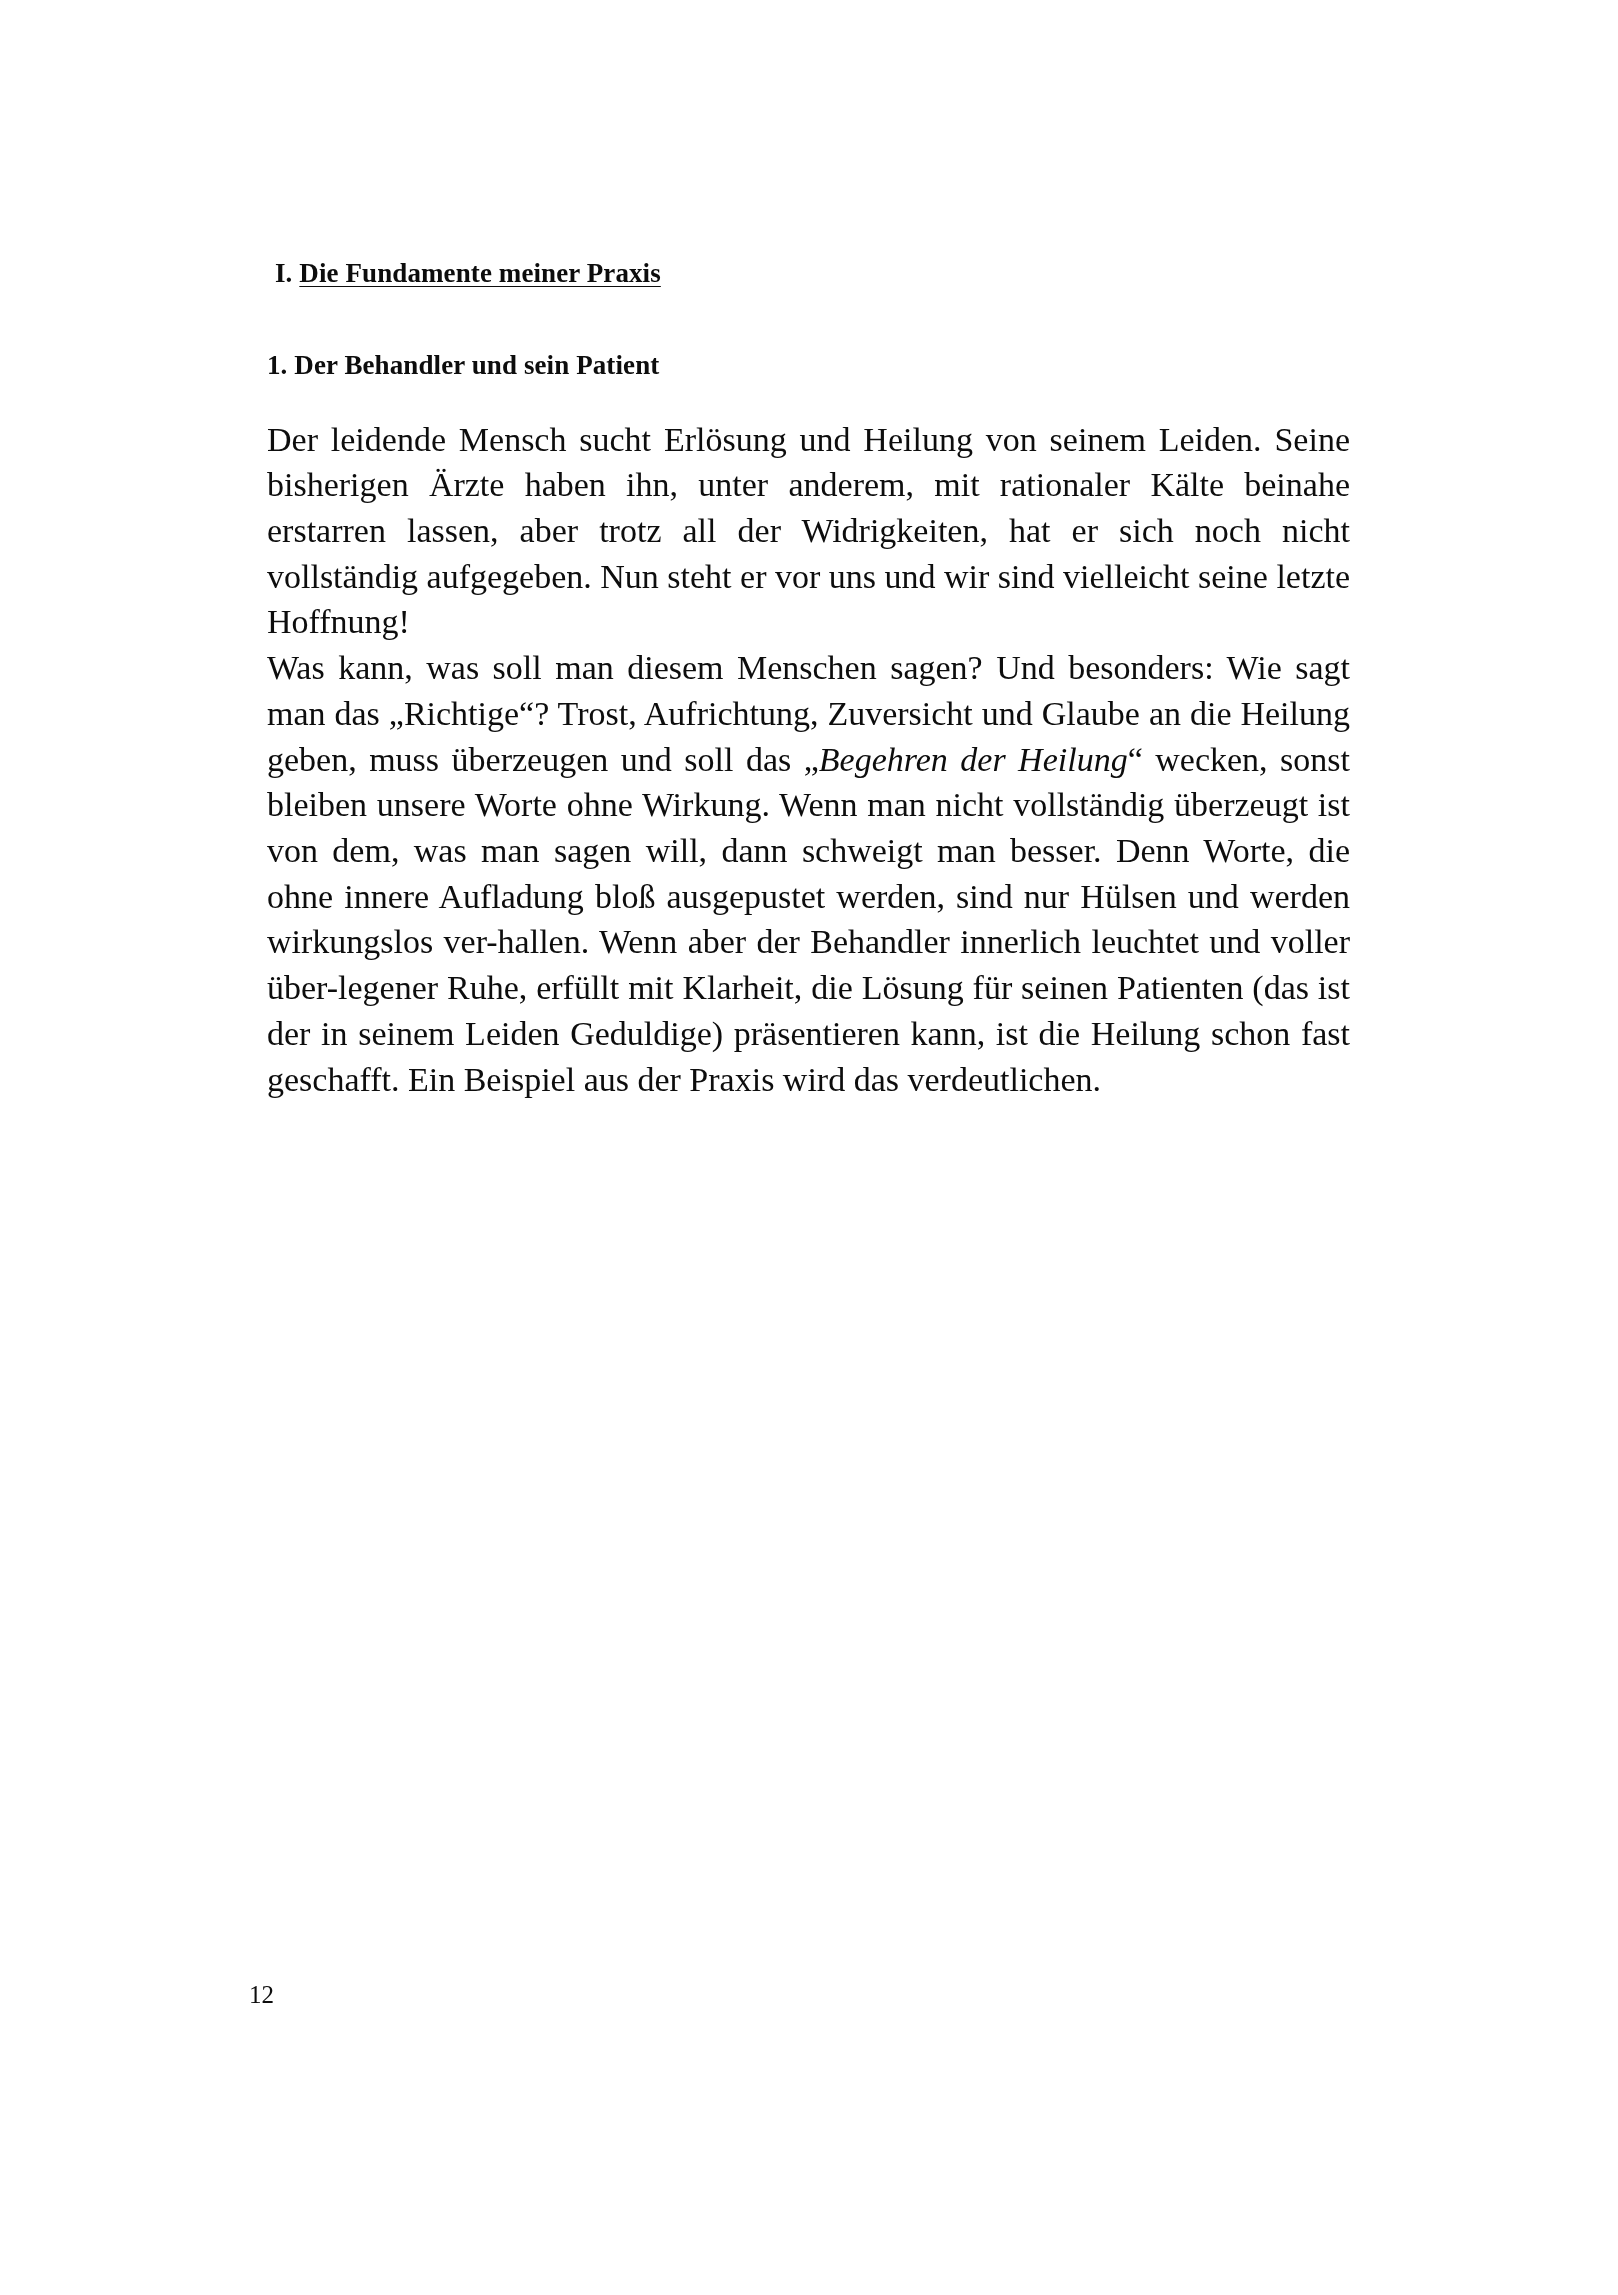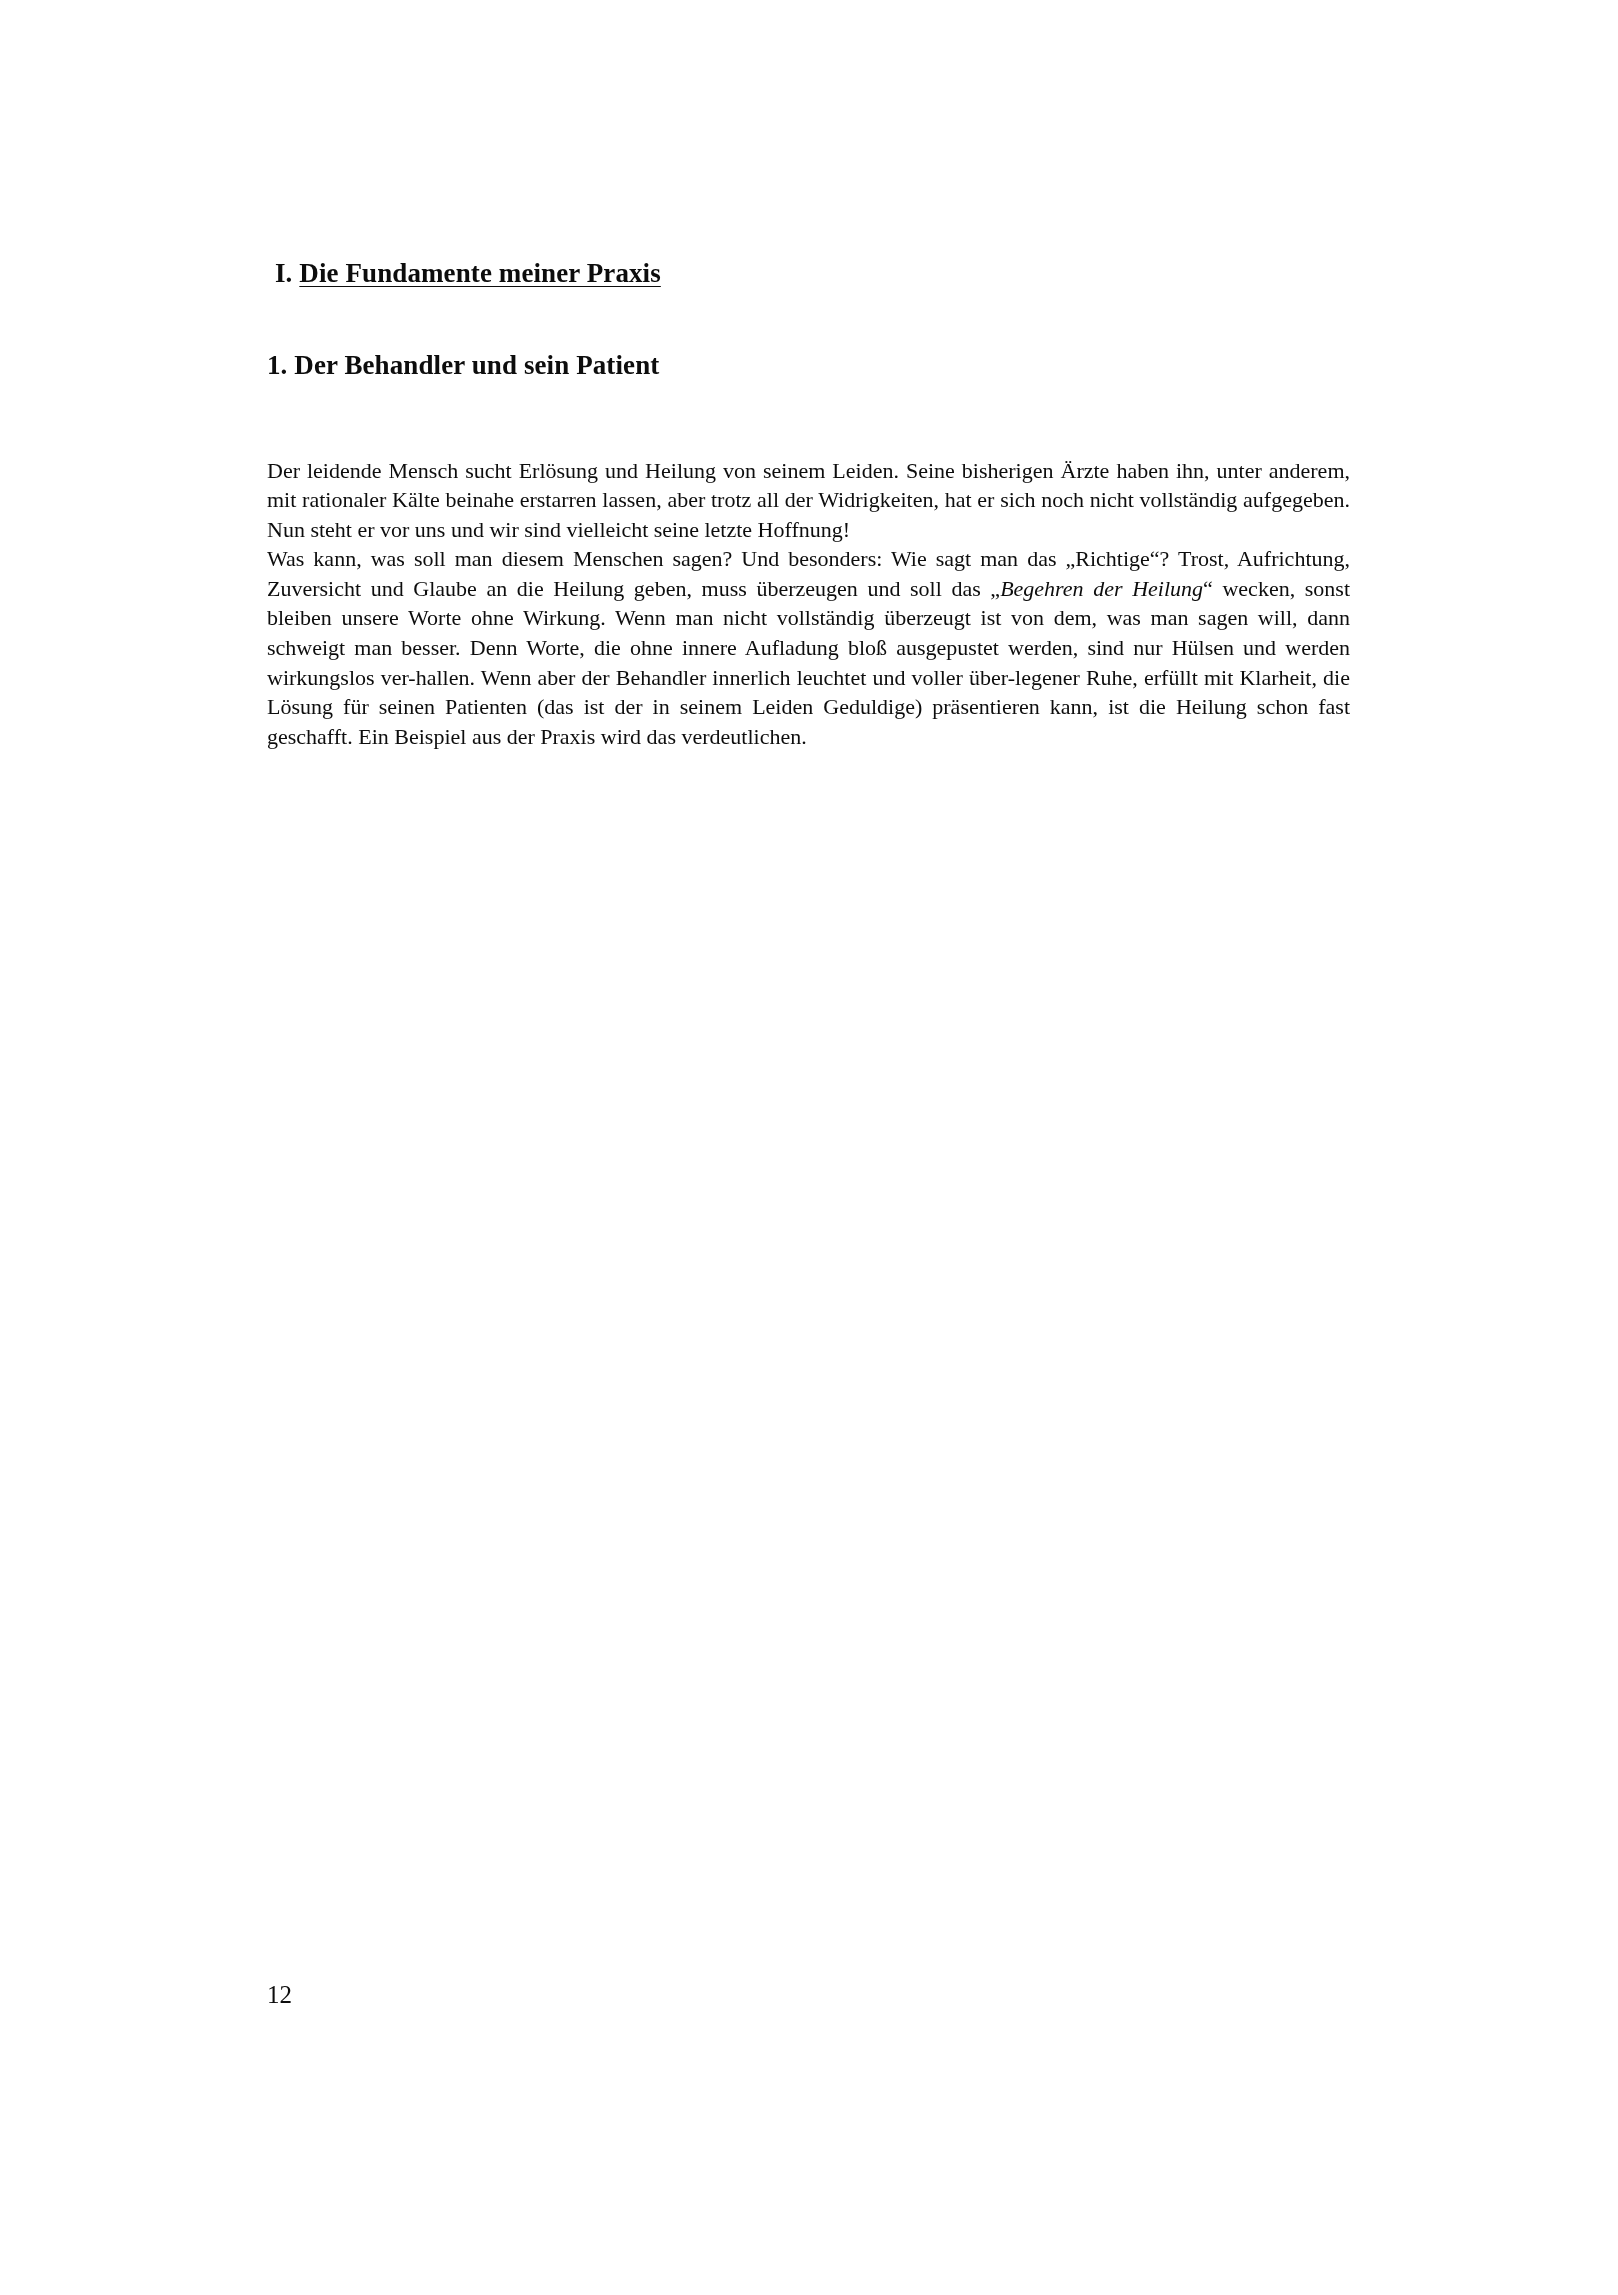--- a/index.html
+++ b/index.html
@@ -51,43 +51,43 @@
 
   .sub-heading {
     font-size: 27px;
     font-weight: bold;
     letter-spacing: 0.1px;
     line-height: 1.25;
     margin: 58px 0 8px 0;
   }
 
   .body-block {
-    margin-top: 73px;
-    font-size: 22px;
+    margin-top: 34px;
+    font-size: 34px;
     line-height: 1.345;
     text-align: justify;
     text-justify: inter-word;
     hyphens: manual;
   }
 
   .body-block p {
     margin: 0;
     text-align: justify;
   }
   .body-block p + p {
     margin-top: 0;
   }
 
   .ital {
     font-style: italic;
   }
 
   .folio {
     position: absolute;
-    left: 267px;
+    left: 249px;
     top: 1982px;
     font-size: 25px;
     line-height: 1;
     font-family: "Liberation Serif", "DejaVu Serif", serif;
   }
 
   
   .nojust-last { text-align-last: left; }
 </style>
 </head>

